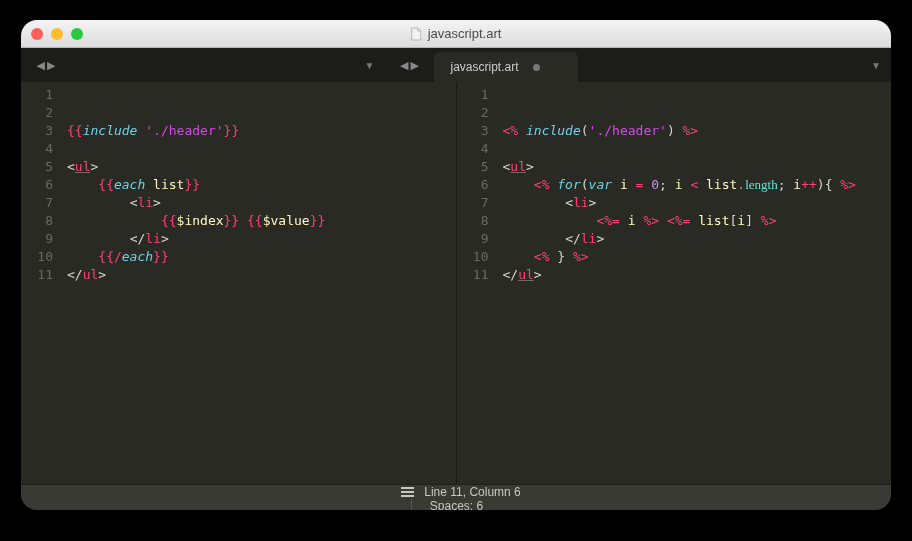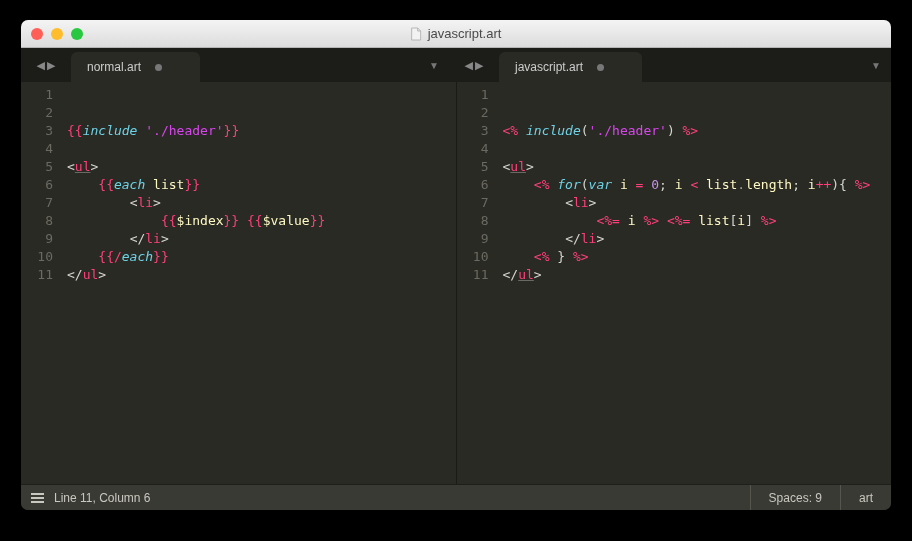--- a/index.html
+++ b/index.html
@@ -8,21 +8,21 @@
       font-family: -apple-system, BlinkMacSystemFont, "Segoe UI", sans-serif;
       display: flex;
       justify-content: center;
       align-items: flex-start;
       padding: 20px;
     }
     .window {
       width: 870px;
       height: 490px;
       background: #2a2a25;
-      border-radius: 7px;
+      border-radius: 16px;
       overflow: hidden;
       box-shadow: 0 10px 40px rgba(0,0,0,0.6);
       display: flex;
       flex-direction: column;
     }
     .titlebar {
       height: 28px;
       background: linear-gradient(#f4f4f4, #dcdcdc);
       display: flex;
       align-items: center;
@@ -154,34 +154,35 @@
       white-space: pre;
       padding-left: 2px;
     }
     .code .row { height: 18px; }
     .s-delim { color: #ff3f7a; }
     .s-key { color: #6fd3e6; font-style: italic; }
     .s-string { color: #d946ef; }
     .s-punct { color: #d6d6cf; }
     .s-var { color: #fef9c3; }
     .s-tag { color: #ff3f7a; }
-    .s-attr { color: #fef9c3; }
+    .s-attr { color: #5eead4; font-family: Liberation Serif, serif; }
     .s-num { color: #c792ea; }
     .s-op { color: #ff3f7a; }
     .s-kw { color: #6fd3e6; font-style: italic; }
     .s-muted { color: #a0a097; }
     .underline { text-decoration: underline; text-decoration-color: #6a6a62; text-decoration-style: solid; }
     .status-bar {
       height: 26px;
       background: #3a3a34;
       display: flex;
       align-items: center;
       color: #c8c8c0;
       font-size: 12px;
       border-top: 1px solid #1e1e1a;
+      flex-direction: column;
     }
     .sb-left {
       display: flex;
       align-items: center;
       gap: 10px;
       padding-left: 10px;
     }
     .sb-icon {
       display: inline-flex;
       flex-direction: column;
@@ -220,24 +221,20 @@
       </svg>
       <span>javascript.art</span>
     </div>
   </div>
 
   <div class="tab-strip">
 
     <div class="pane-nav">
       <span class="nav-arrow">◀</span>
       <span class="nav-arrow">▶</span>
-    </div>
-    <div class="tab">
-      <span>normal.art</span>
-      <span class="dirty"></span>
     </div>
     <div class="tab-filler">
       <span class="dropdown-arrow">▼</span>
     </div>
 
     <div class="pane-nav">
       <span class="nav-arrow">◀</span>
       <span class="nav-arrow">▶</span>
     </div>
     <div class="tab">
@@ -292,19 +289,19 @@
     <div class="sb-left">
       <span class="sb-icon">
           <span></span>
           <span></span>
           <span></span>
         </span>
       <span>Line 11, Column 6</span>
     </div>
     <div class="sb-spacer"></div>
     <div class="sb-cell">
-      <span>Spaces: 9</span>
+      <span>Spaces: 6</span>
     </div>
     <div class="sb-cell">
       <span>art</span>
     </div>
   </div>
 </div>
 
 </body></html>

